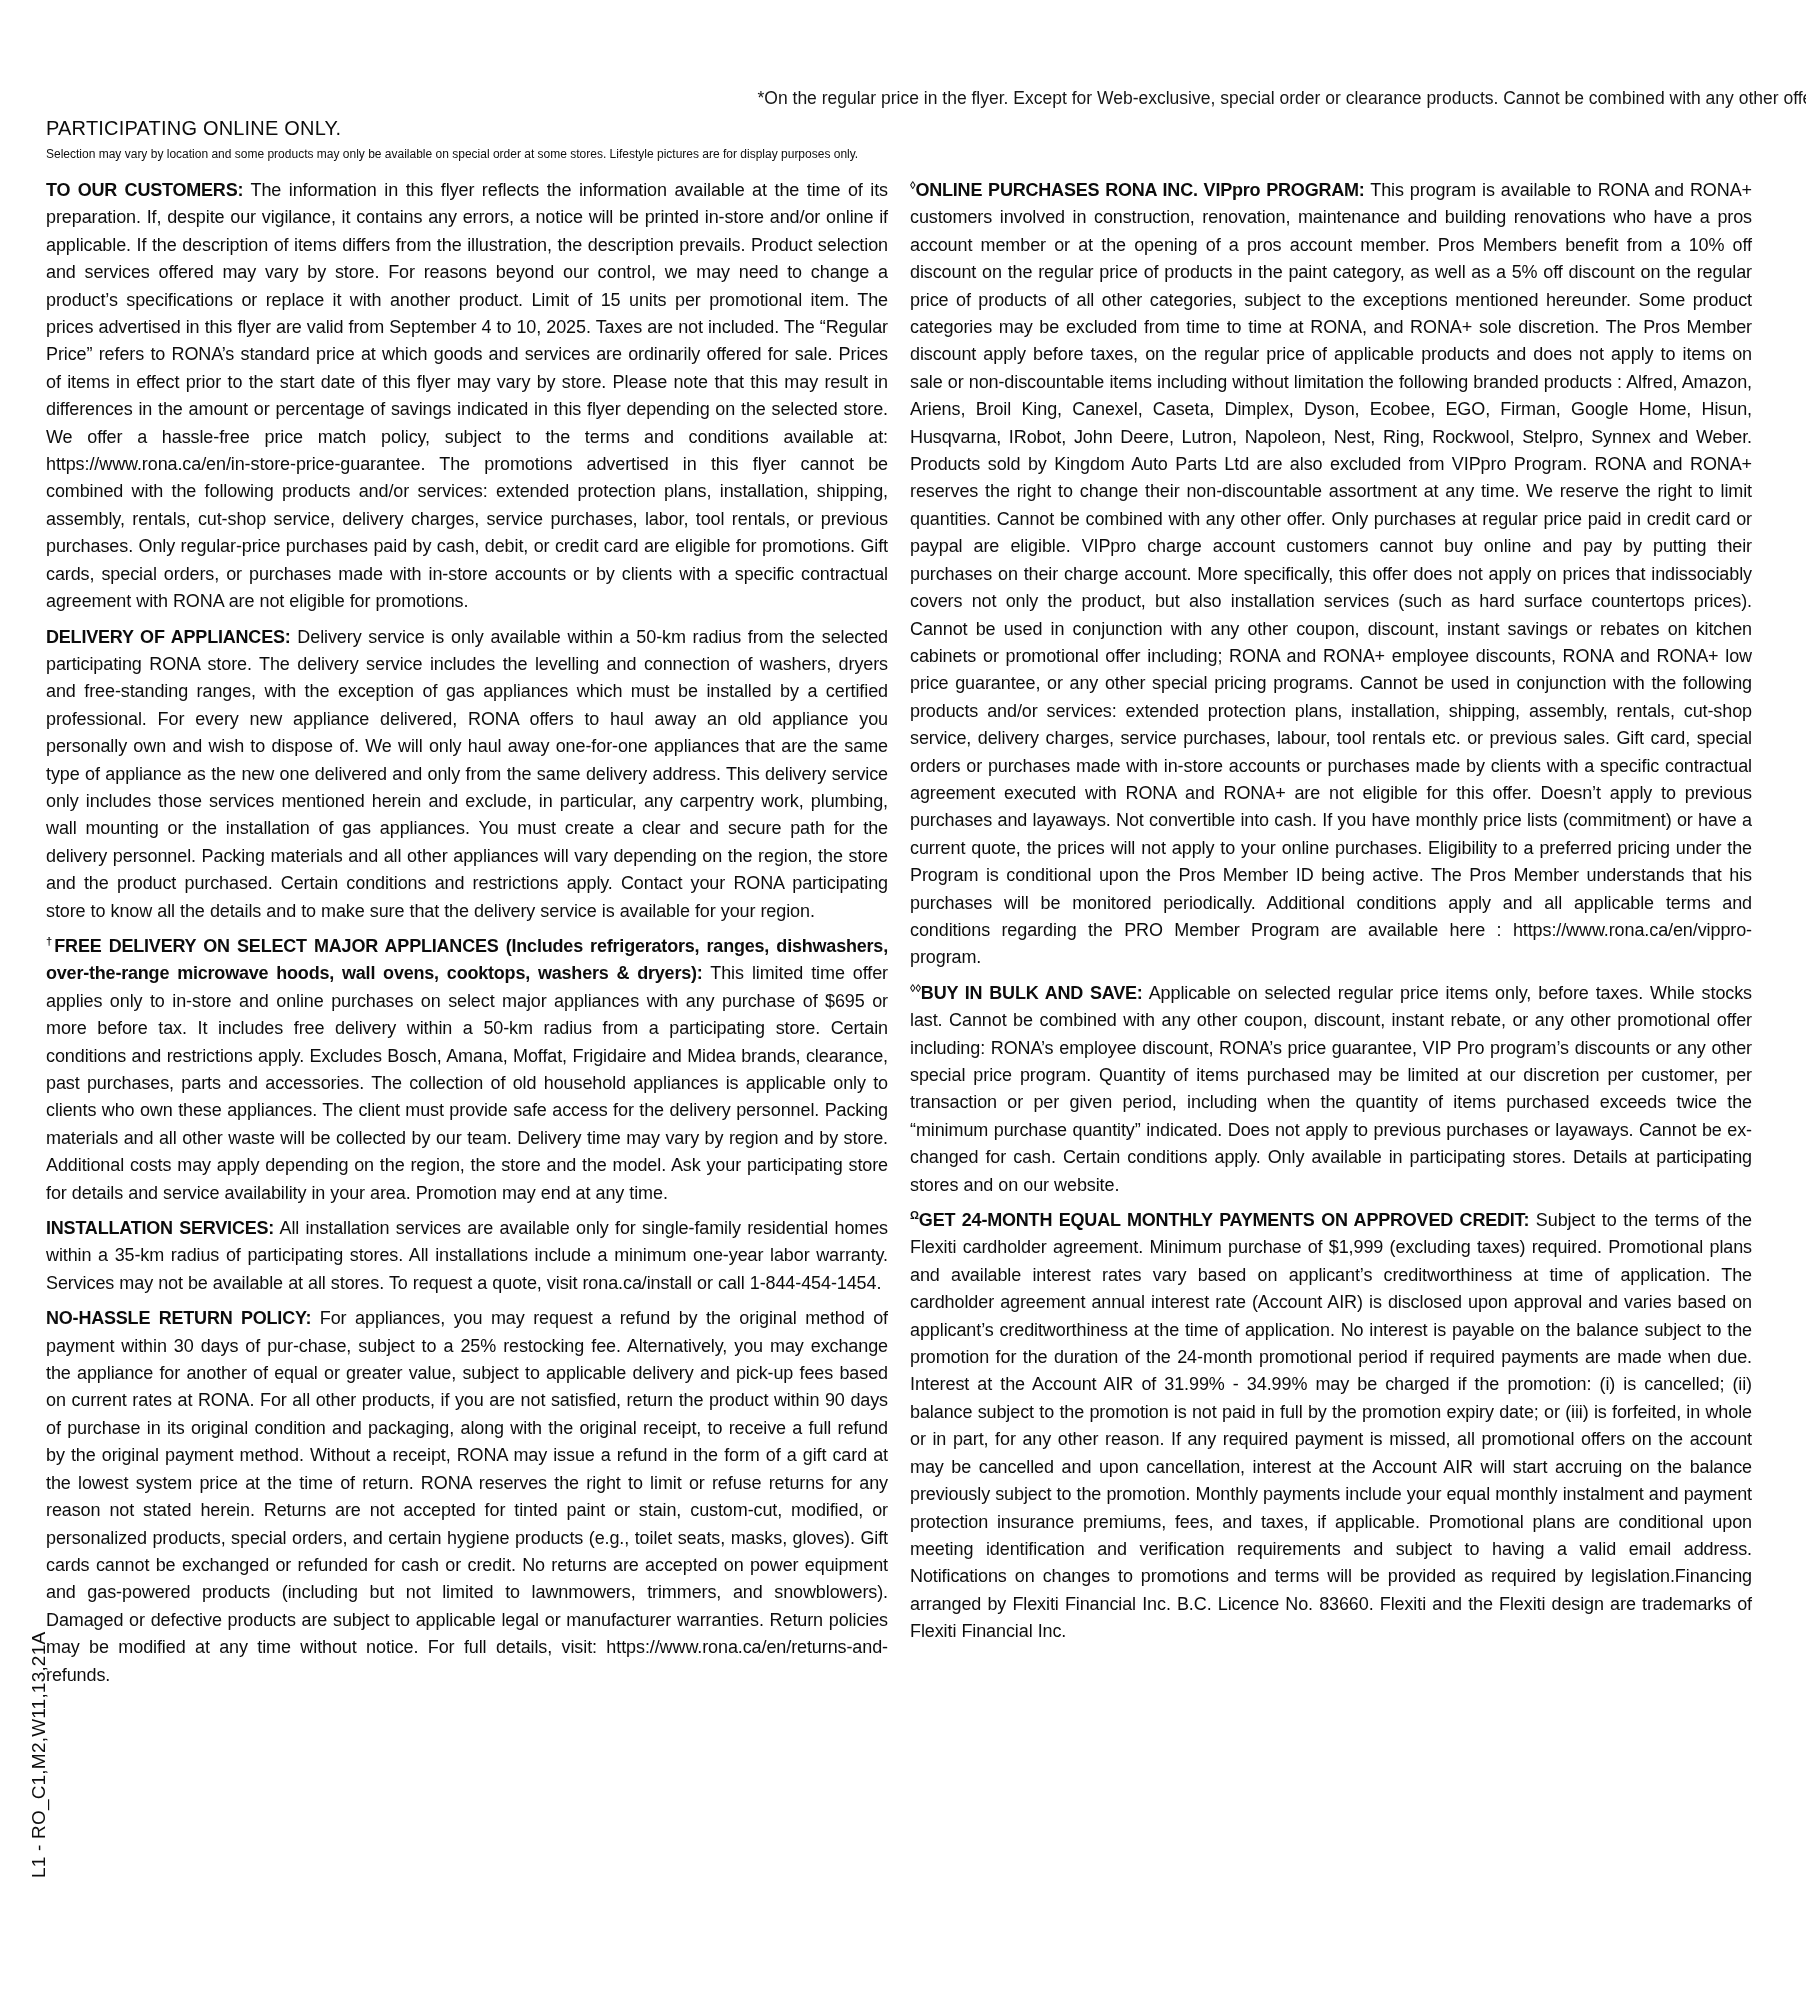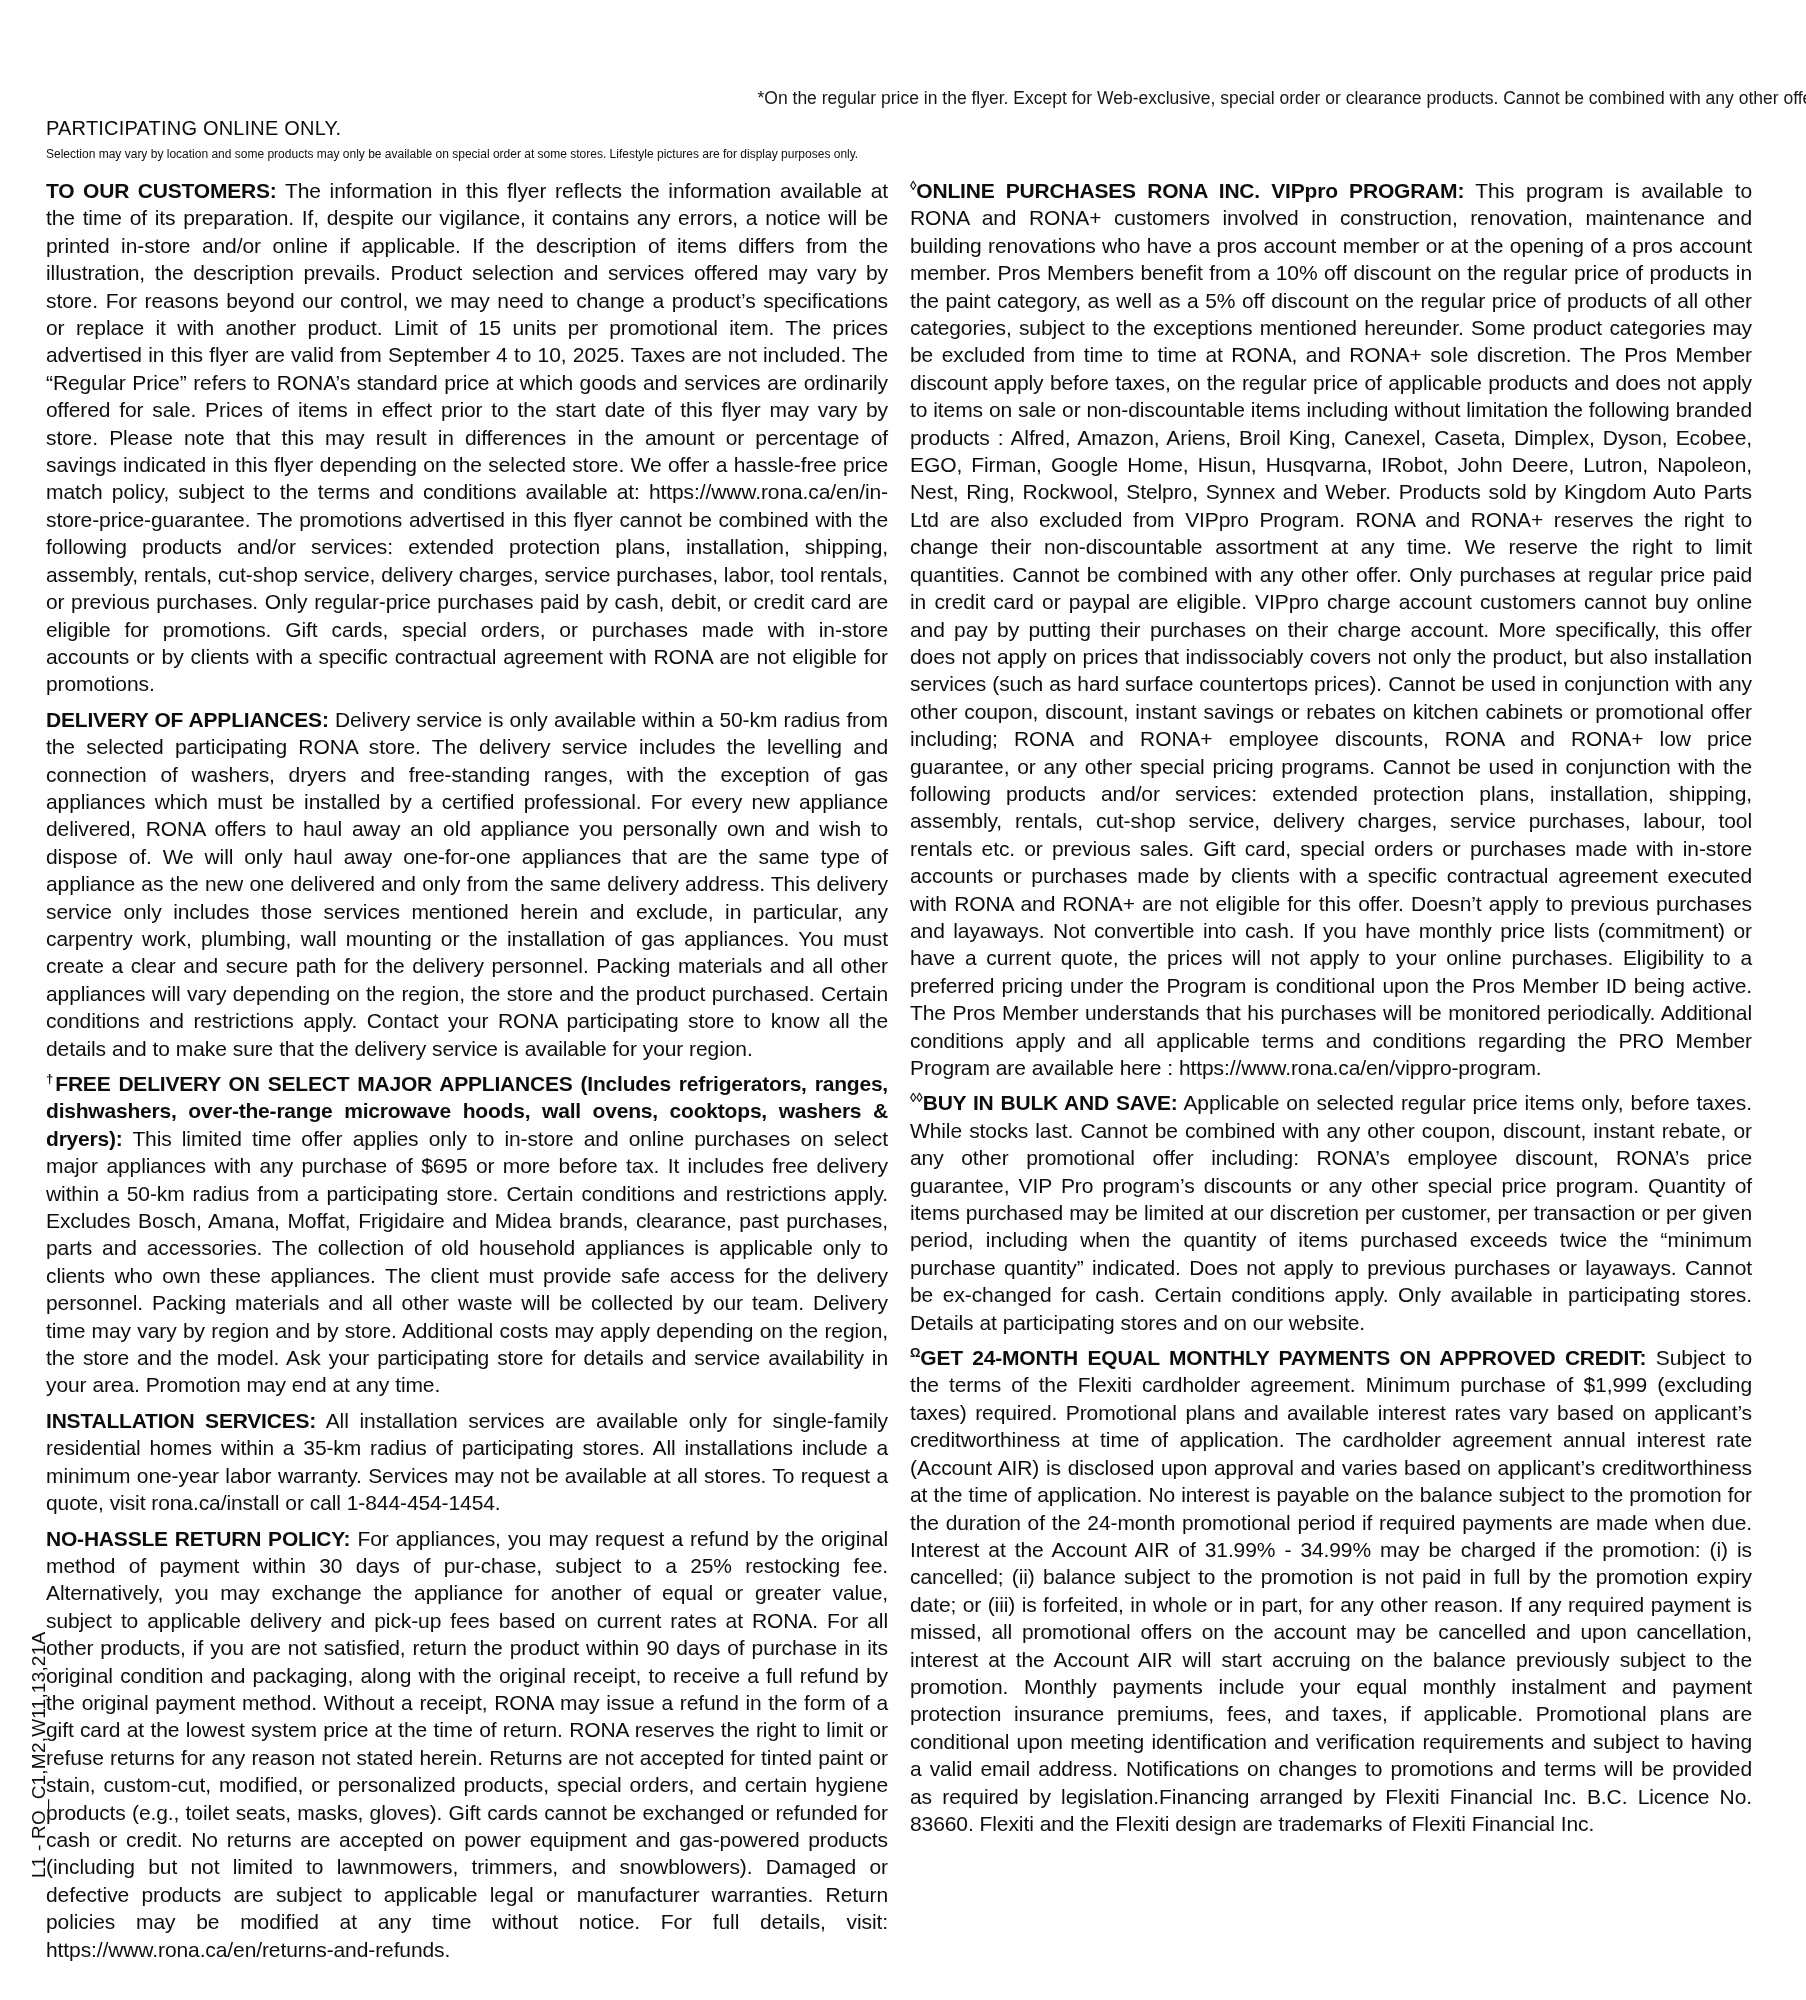--- a/index.html
+++ b/index.html
@@ -42,21 +42,21 @@
     top: 177px;
     left: 46px;
     width: 1706px;
     display: flex;
     gap: 22px;
   }
   .col {
     width: 842px;
     flex: 0 0 842px;
     text-align: justify;
-    font-size: 21px;
+    font-size: 18px;
     line-height: 27.4px;
     letter-spacing: -0.1px;
     hyphens: none;
     word-spacing: 0.2px;
   }
   .section { margin: 0 0 8px 0; }
   .section:last-child { margin-bottom: 0; }
   .heading { font-weight: 700; letter-spacing: -0.2px; }
   .marker {
     font-weight: 700;

